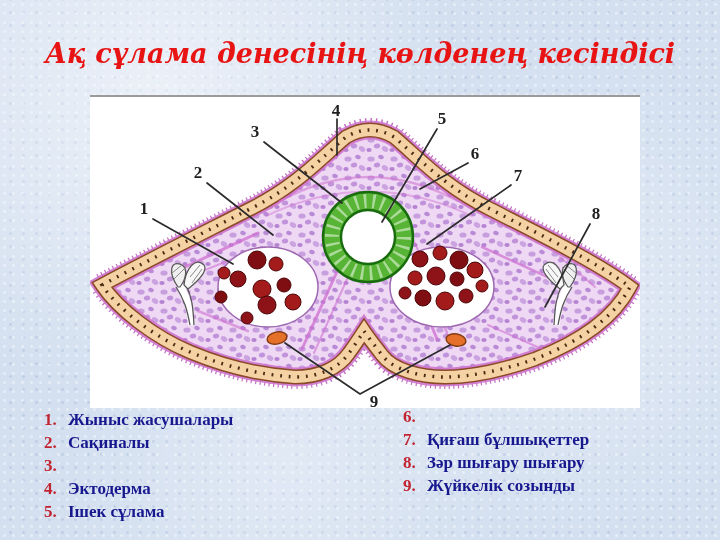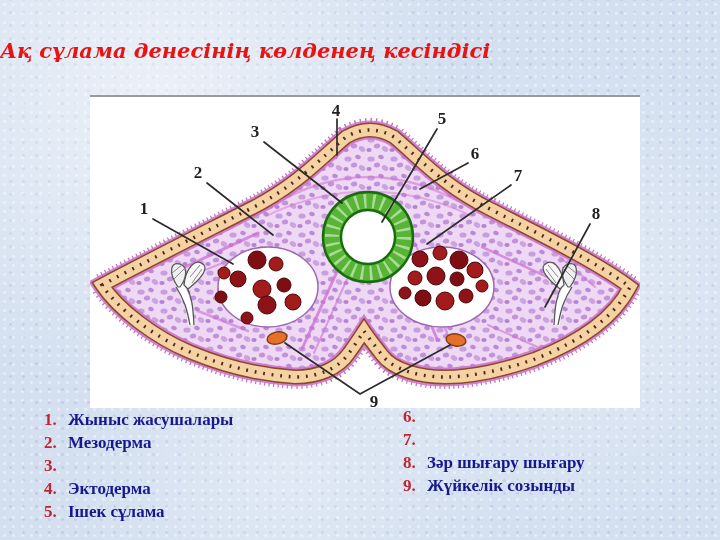--- a/index.html
+++ b/index.html
@@ -13,22 +13,23 @@
       radial-gradient(circle at 78% 55%, rgba(255,255,255,.35), rgba(255,255,255,0) 38%),
       radial-gradient(circle at 40% 85%, rgba(255,255,255,.30), rgba(255,255,255,0) 35%),
       radial-gradient(circle, rgba(255,255,255,.40) 1px, transparent 2px),
       radial-gradient(circle, rgba(148,168,205,.30) 1px, transparent 2px);
     background-size:auto,auto,auto,9px 9px,13px 13px;
     background-position:0 0,0 0,0 0,0 0,4px 6px;
     font-family:"Liberation Serif", serif;
   }
   .title{
     position:absolute;left:0;right:0;top:38px;
+    text-align:center;
     font-family:"DejaVu Serif", serif;
-    font-size:21px;
+    font-size:27px;
     font-weight:bold;
     font-style:italic;
     color:#e81313;
     letter-spacing:0px;
   }
   .figure-panel{
     position:absolute;left:90px;top:95px;
     width:550px;height:313px;
     background:#ffffff;
     border-top:2px solid #9b9b9b;
@@ -196,41 +197,42 @@
     </svg>
   </div>
 
   <div class="legend legend-left">
     <div class="row">
       <span class="num">1.</span>
       <span class="lbl">Жыныс жасушалары</span>
     </div>
     <div class="row">
       <span class="num">2.</span>
-      <span class="lbl">Мезодерма</span>
+      <span class="lbl">Сақиналы</span>
     </div>
     <div class="row">
       <span class="num">3.</span>
     </div>
     <div class="row">
       <span class="num">4.</span>
       <span class="lbl">Эктодерма</span>
     </div>
     <div class="row">
       <span class="num">5.</span>
       <span class="lbl">Ішек сұлама</span>
     </div>
   </div>
 
   <div class="legend legend-right">
     <div class="row">
       <span class="num">6.</span>
     </div>
     <div class="row">
       <span class="num">7.</span>
+      <span class="lbl">Қиғаш бұлшықеттер</span>
     </div>
     <div class="row">
       <span class="num">8.</span>
       <span class="lbl">Зәр шығару шығару</span>
     </div>
     <div class="row">
       <span class="num">9.</span>
       <span class="lbl"> Жүйкелік созынды</span>
     </div>
   </div>

